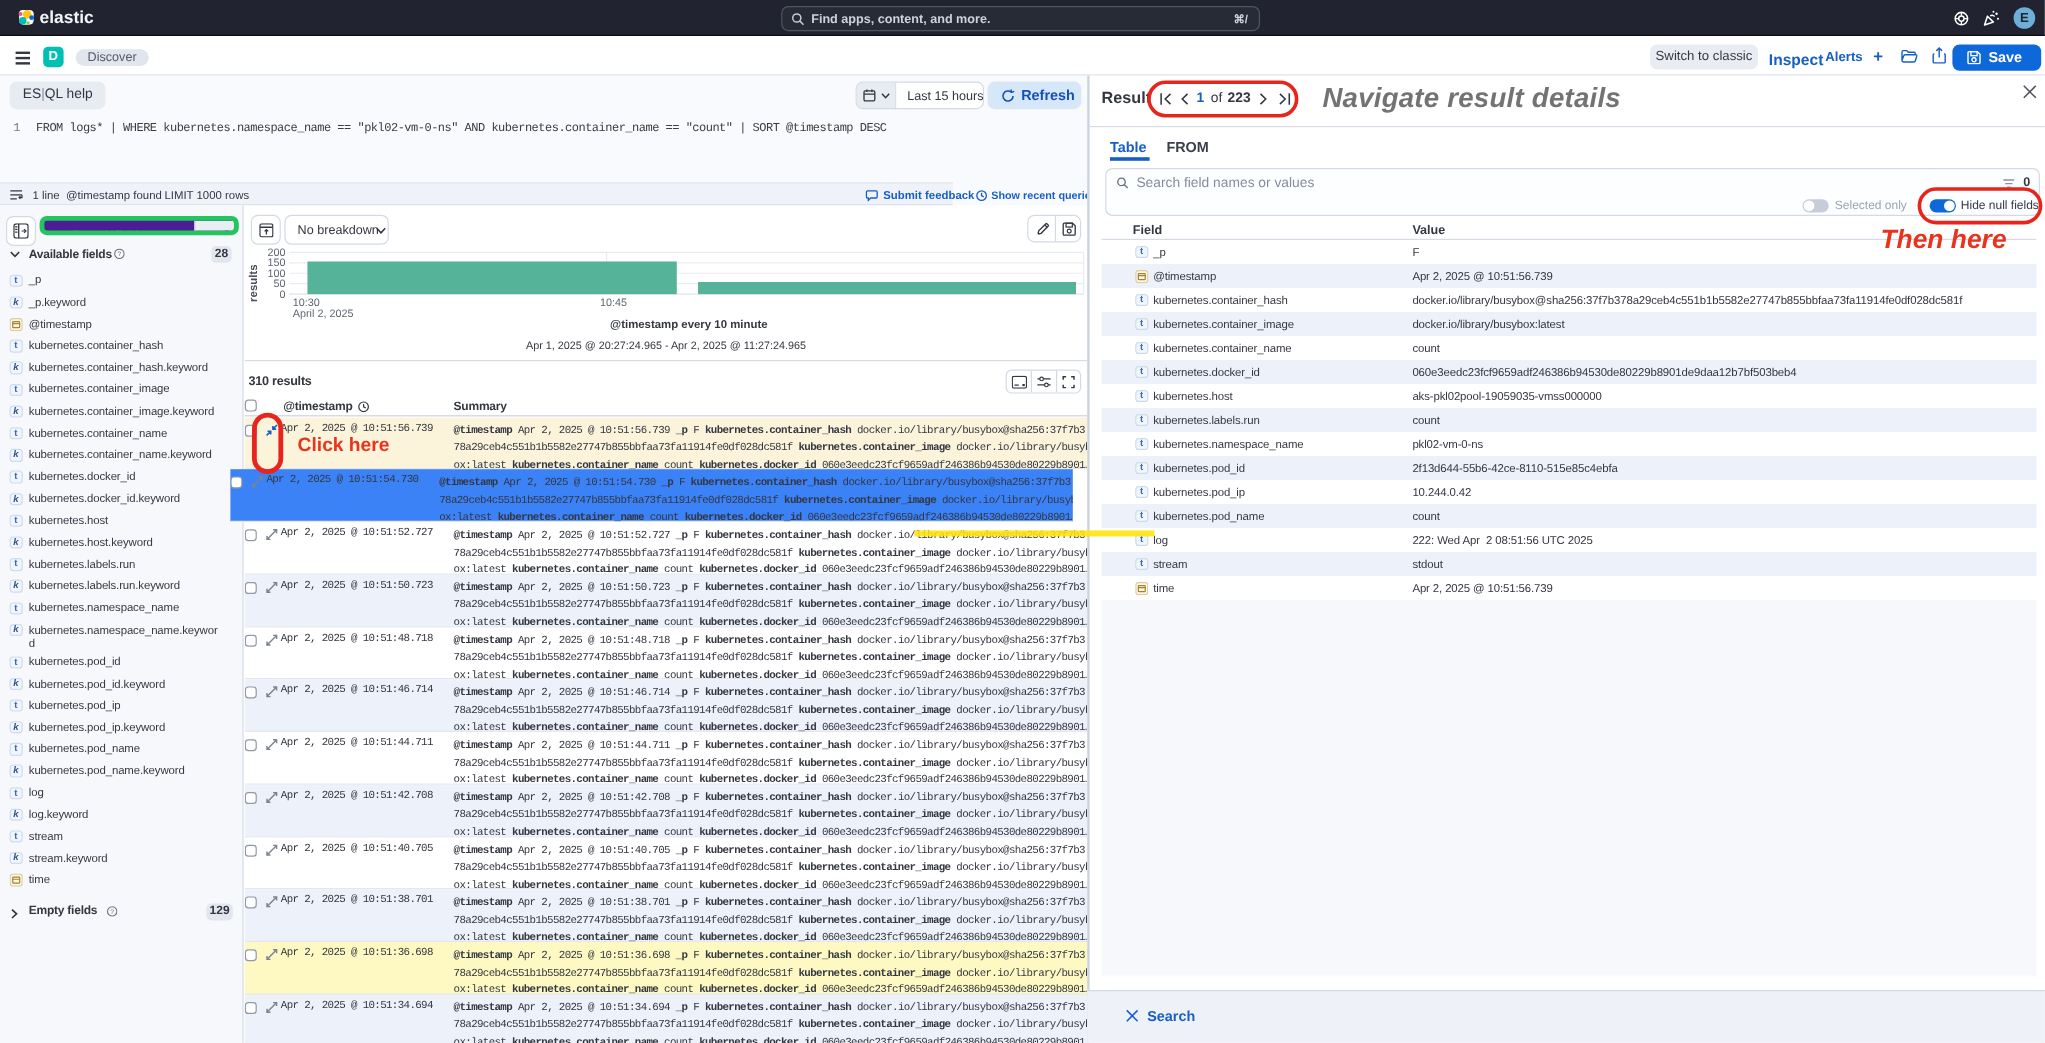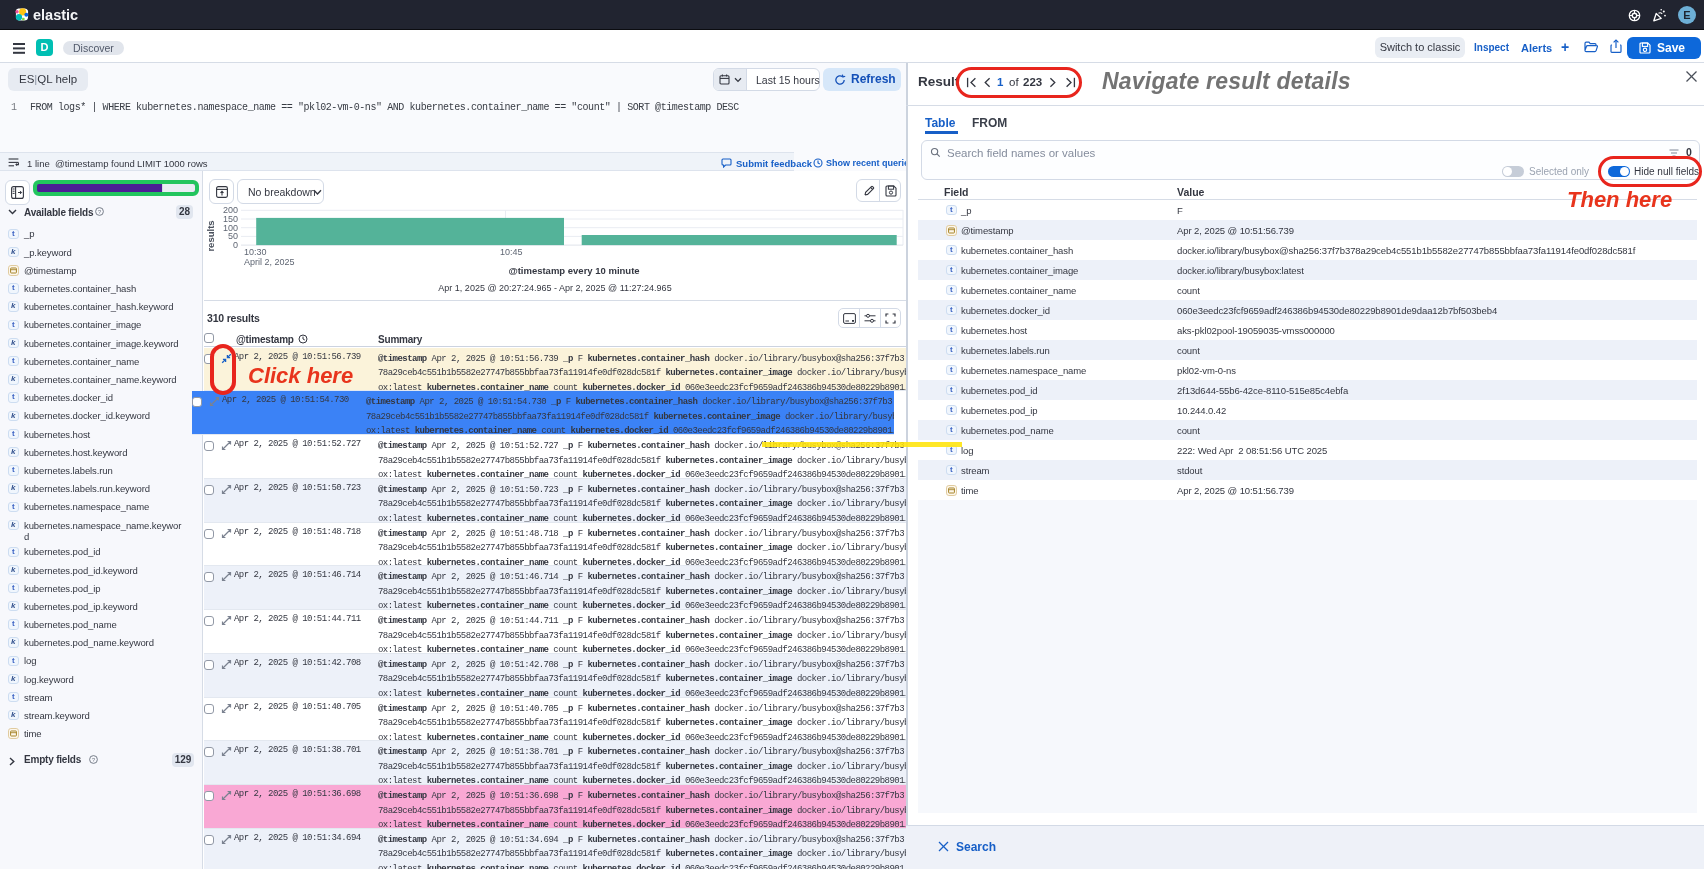--- a/index.html
+++ b/index.html
@@ -15,20 +15,28 @@
   <svg class="a" style="left:14px;top:5px" width="16" height="19" viewBox="0 0 25 25">
     <path d="M3 9 Q2 4 7 3 L17 3 Q23 4 22 10 L22 16 Q22 22 16 22 L8 22 Q3 21 3 16 Z" fill="#fff"></path>
     <circle cx="13.5" cy="8.5" r="5.6" fill="#fec514"></circle>
     <circle cx="4.8" cy="8.2" r="2.6" fill="#f04e98"></circle>
     <circle cx="7.8" cy="16.8" r="4.9" fill="#02bcb7"></circle>
     <circle cx="19.3" cy="12.8" r="3.1" fill="#0b64dd"></circle>
     <circle cx="14.6" cy="19.6" r="2.2" fill="#7dd63f"></circle>
   </svg>
   <div class="a" style="left:33px;top:7px;font-size:14.5px;font-weight:bold;color:#f4f5f7;letter-spacing:0px">elastic</div>
 
+  <div class="a" style="left:651px;top:5px;width:399px;height:21px;background:#272b36;border:1px solid #4e5462;border-radius:6px">
+    <svg class="a" style="left:7px;top:4px" width="12" height="12" viewBox="0 0 12 12">
+        <circle cx="5" cy="5" r="3.4" fill="none" stroke="#c9ced8" stroke-width="1.2"></circle>
+        <line x1="7.6" y1="7.6" x2="10.6" y2="10.6" stroke="#c9ced8" stroke-width="1.2"></line>
+      </svg>
+    <div class="a" style="left:24px;top:4px;font-size:10.5px;font-weight:bold;color:#cdd2db">Find apps, content, and more.</div>
+    <div class="a" style="right:9px;top:4px;font-size:9.5px;font-weight:bold;color:#cfd4dd">⌘/</div>
+  </div>
 
   <svg class="a" style="left:1628px;top:9px" width="13" height="13" viewBox="0 0 14 14">
     <circle cx="7" cy="7" r="5.6" fill="none" stroke="#fff" stroke-width="1.4"></circle>
       <circle cx="7" cy="7" r="2.4" fill="none" stroke="#fff" stroke-width="1.4"></circle>
     <g stroke="#fff" stroke-width="1.2">
         <line x1="7" y1="1.6" x2="7" y2="4.4"></line>
         <line x1="7" y1="9.6" x2="7" y2="12.4"></line>
         <line x1="1.6" y1="7" x2="4.4" y2="7"></line>
         <line x1="9.6" y1="7" x2="12.4" y2="7"></line>
       </g>
@@ -42,21 +50,21 @@
   </svg>
   <div class="a" style="left:1678px;top:6px;width:18px;height:18px;border-radius:50%;background:#6dafd6;color:#1e2530;font-size:11px;font-weight:bold;text-align:center;line-height:18px">E</div>
 </div>
 
 <div class="a" style="left:0;top:31px;width:1704px;height:32px;background:#fff;border-bottom:1px solid #d6dce6">
   <div class="a" style="left:13px;top:12px;width:12px;height:1.6px;background:#343741;box-shadow:0 4.4px 0 #343741,0 8.8px 0 #343741"></div>
   <div class="a" style="left:36px;top:8px;width:17px;height:17px;background:#00bfb3;border-radius:4px;color:#fff;font-size:11px;font-weight:bold;text-align:center;line-height:17px">D</div>
   <div class="a" style="left:63px;top:10px;height:14px;padding:0 10px;background:#e1e5ec;border-radius:8px;font-size:10.5px;color:#51596a;line-height:14px">Discover</div>
 
   <div class="a" style="left:1375px;top:6px;width:90px;height:21px;background:#e9edf3;border-radius:6px;font-size:11px;color:#343741;line-height:21px;text-align:center;white-space:nowrap">Switch to classic</div>
-  <div class="a blue" style="left:1474px;top:10.5px;font-size:10px;font-weight:600">Inspect</div>
+  <div class="a blue" style="left:1474px;top:10.5px;font-size:13px;font-weight:600">Inspect</div>
   <div class="a blue" style="left:1521px;top:10.5px;font-size:11px;font-weight:600">Alerts</div>
   <div class="a blue" style="left:1561px;top:8px;font-size:14px;font-weight:600">+</div>
   <svg class="a" style="left:1584px;top:10px" width="14" height="12" viewBox="0 0 14 12">
       <path d="M1 2.5 Q1 1.2 2.2 1.2 L5 1.2 L6.2 2.6 L11 2.6 Q12 2.6 12 3.8 L12 4.6 M1 2.5 L1 9.4 Q1 10.6 2.2 10.6 L10.8 10.6 Q11.8 10.6 12.1 9.6 L13.4 5.6 Q13.7 4.6 12.6 4.6 L3.6 4.6 Q2.7 4.6 2.4 5.5 L1 9.4" fill="none" stroke="#175fc7" stroke-width="1.2"></path>
     </svg>
   <svg class="a" style="left:1610px;top:8px" width="12" height="15" viewBox="0 0 12 15">
       <path d="M2 6 L1.5 6 Q1 6 1 6.8 L1 12.6 Q1 13.4 1.8 13.4 L10.2 13.4 Q11 13.4 11 12.6 L11 6.8 Q11 6 10.5 6 L10 6" fill="none" stroke="#175fc7" stroke-width="1.2"></path>
       <line x1="6" y1="1.4" x2="6" y2="9" stroke="#175fc7" stroke-width="1.2"></line>
       <path d="M3.6 3.4 L6 1 L8.4 3.4" fill="none" stroke="#175fc7" stroke-width="1.2"></path>
     </svg>
@@ -426,21 +434,21 @@
 <div class="a" style="left:204px;top:741.25px;width:702px;height:43.75px;background:#edf1f9;overflow:hidden;box-shadow:inset 0 -1px #e3e8f0">
     <div class="a" style="left:0px;top:6px;width:10px;height:10px;border:1px solid #9299a6;border-radius:3px;background:#fff"></div>
     <svg class="a" style="left:17px;top:5px" width="11" height="11" viewBox="0 0 11 11">
       <g stroke="#7b8290" stroke-width="1.2" fill="none">
         <path d="M1.5 9.5 L9.5 1.5 M9.5 4.4 L9.5 1.5 L6.6 1.5 M1.5 6.6 L1.5 9.5 L4.4 9.5"></path>
       </g>
     </svg>
     <div class="a mono" style="left:30px;top:4px;font-size:9px;letter-spacing:-0.53px;white-space:nowrap;color:#343741">Apr 2, 2025 @ 10:51:38.701</div>
     <div class="a mono" style="left:174px;top:4px;font-size:9px;letter-spacing:-0.53px;line-height:14.6px;white-space:nowrap;color:#343741"><span class="b">@timestamp</span> Apr 2, 2025 @ 10:51:38.701 <span class="b">_p</span> F <span class="b">kubernetes.container_hash</span> docker.io/library/busybox@sha256:37f7b3<br>78a29ceb4c551b1b5582e27747b855bbfaa73fa11914fe0df028dc581f <span class="b">kubernetes.container_image</span> docker.io/library/busyb<br>ox:latest <span class="b">kubernetes.container_name</span> count <span class="b">kubernetes.docker_id</span> 060e3eedc23fcf9659adf246386b94530de80229b8901…</div>
   </div>
-<div class="a" style="left:204px;top:785px;width:702px;height:43.75px;background:#f9a8d4;overflow:hidden;box-shadow:inset 0 -1px #e3e8f0">
+<div class="a" style="left:204px;top:785px;width:702px;height:43.75px;background:#fef9c3;overflow:hidden;box-shadow:inset 0 -1px #e3e8f0">
     <div class="a" style="left:0px;top:6px;width:10px;height:10px;border:1px solid #9299a6;border-radius:3px;background:#fff"></div>
     <svg class="a" style="left:17px;top:5px" width="11" height="11" viewBox="0 0 11 11">
       <g stroke="#7b8290" stroke-width="1.2" fill="none">
         <path d="M1.5 9.5 L9.5 1.5 M9.5 4.4 L9.5 1.5 L6.6 1.5 M1.5 6.6 L1.5 9.5 L4.4 9.5"></path>
       </g>
     </svg>
     <div class="a mono" style="left:30px;top:4px;font-size:9px;letter-spacing:-0.53px;white-space:nowrap;color:#343741">Apr 2, 2025 @ 10:51:36.698</div>
     <div class="a mono" style="left:174px;top:4px;font-size:9px;letter-spacing:-0.53px;line-height:14.6px;white-space:nowrap;color:#343741"><span class="b">@timestamp</span> Apr 2, 2025 @ 10:51:36.698 <span class="b">_p</span> F <span class="b">kubernetes.container_hash</span> docker.io/library/busybox@sha256:37f7b3<br>78a29ceb4c551b1b5582e27747b855bbfaa73fa11914fe0df028dc581f <span class="b">kubernetes.container_image</span> docker.io/library/busyb<br>ox:latest <span class="b">kubernetes.container_name</span> count <span class="b">kubernetes.docker_id</span> 060e3eedc23fcf9659adf246386b94530de80229b8901…</div>
   </div>
 <div class="a" style="left:204px;top:828.75px;width:702px;height:43.75px;background:#edf1f9;overflow:hidden;box-shadow:inset 0 -1px #e3e8f0">
@@ -594,15 +602,15 @@
       <line x1="1" y1="1" x2="10" y2="10"></line>
       <line x1="10" y1="1" x2="1" y2="10"></line>
     </g>
   </svg>
 <div class="a" style="left:956px;top:840px;font-size:12px;font-weight:bold;color:#175fc7">Search</div>
 
 <div class="a" style="left:762px;top:442px;width:200px;height:4.5px;background:rgba(255,228,8,0.88)"></div>
 <div class="a" style="left:956px;top:67px;width:126px;height:31px;border:3.5px solid #e8251d;border-radius:16px"></div>
 <div class="a" style="left:1102px;top:68px;font-size:23px;font-weight:bold;font-style:italic;color:#737373;letter-spacing:0.2px">Navigate result details</div>
 <div class="a" style="left:210px;top:344px;width:26px;height:51px;border:4px solid #e8251d;border-radius:14px"></div>
-<div class="a" style="left:248px;top:363px;font-size:22px;font-weight:bold;font-style:italic;color:#e8341c">Click here</div>
+<div class="a" style="left:248px;top:363px;font-size:16px;font-weight:bold;color:#e8341c">Click here</div>
 <div class="a" style="left:1598px;top:156px;width:104px;height:31px;border:3.5px solid #e8251d;border-radius:16px"></div>
 <div class="a" style="left:1567px;top:187px;font-size:22px;font-weight:bold;font-style:italic;color:#e8341c">Then here</div>
 
 </body></html>

